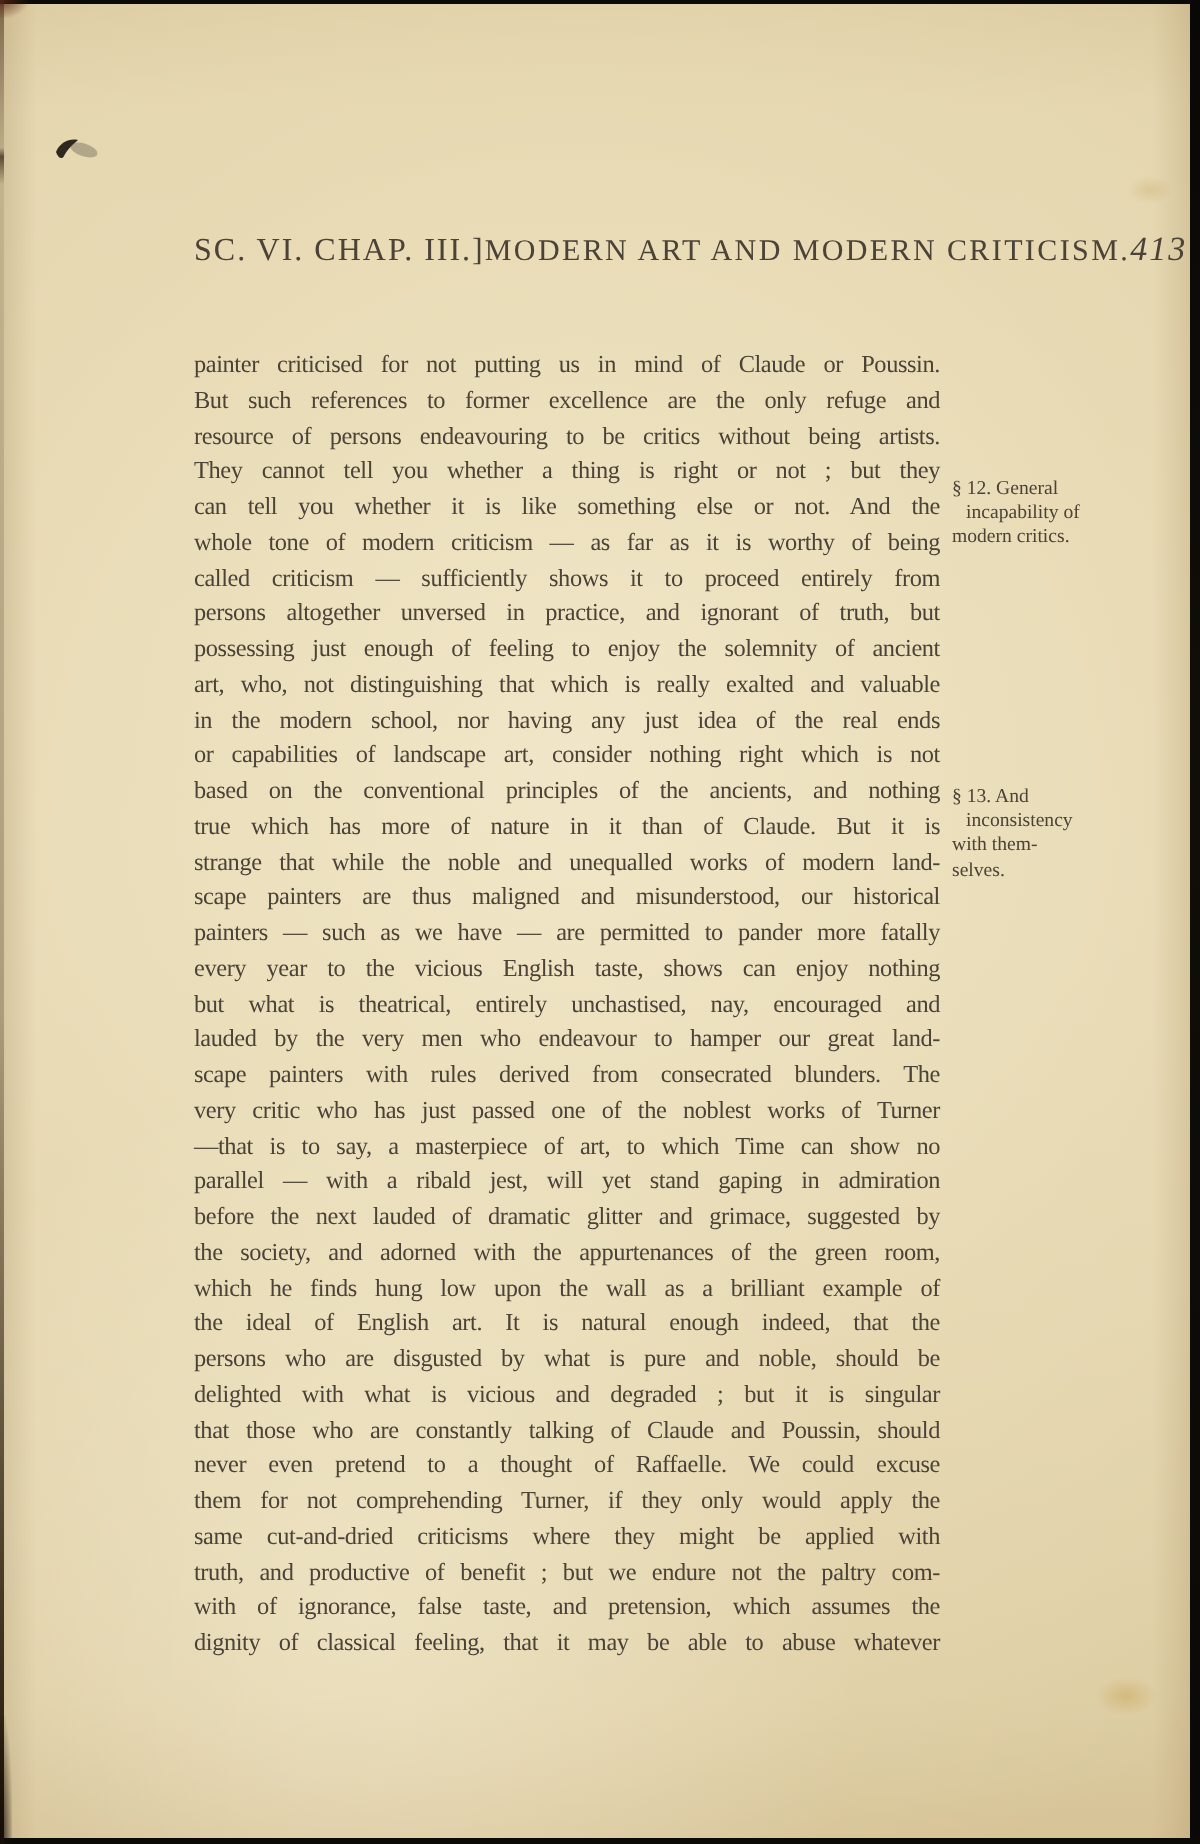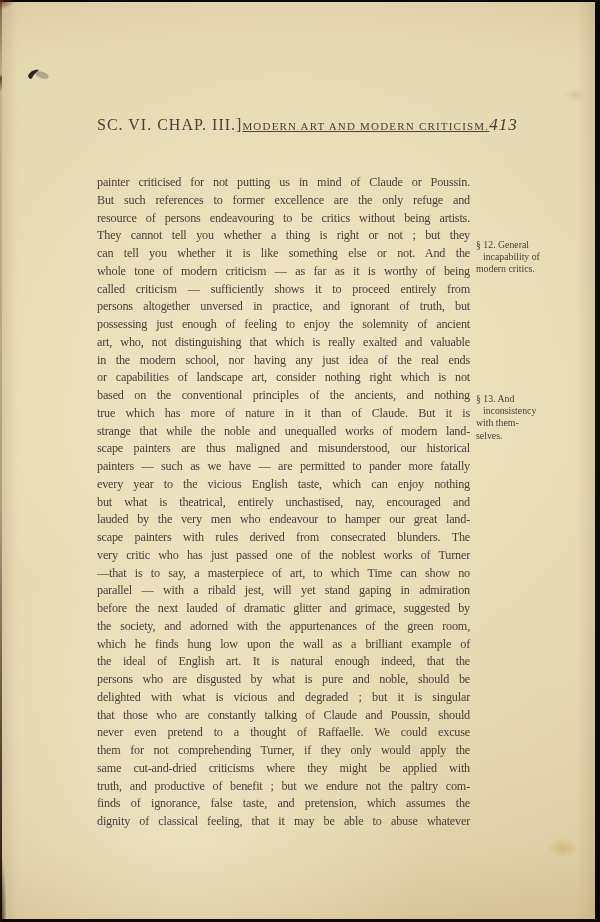--- a/index.html
+++ b/index.html
@@ -32,21 +32,21 @@
   .corner-bl{position:absolute;left:0;bottom:0;width:6px;height:64px;background:radial-gradient(ellipse at 0 100%, rgba(20,12,6,.9), rgba(0,0,0,0) 80%);}
 
   .ink-mark{position:absolute;left:27px;top:67px;width:26px;height:20px;}
 
   .running-head{
     position:absolute;left:97px;top:115px;width:382px;
     display:flex;justify-content:space-between;align-items:baseline;
     color:var(--ink,#4b4238);
   }
   .head-left{font-size:16px;letter-spacing:1px;white-space:nowrap;}
-  .head-title{font-size:11px;letter-spacing:1.2px;white-space:nowrap;text-decoration:underline;}
+  .head-title{font-size:15px;letter-spacing:1.2px;white-space:nowrap;}
   .head-page{font-size:17px;letter-spacing:1px;font-style:italic;}
 
   .body-text{
     position:absolute;left:97px;top:146px;width:373px;
     color:var(--ink,#4b4238);
     font-size:12.2px;letter-spacing:-0.2px;margin-top:28px;
   }
   .text-line{
     line-height:17.75px;height:17.75px;white-space:nowrap;
     text-align:justify;text-align-last:justify;text-justify:inter-word;
@@ -86,39 +86,39 @@
       <div class="text-line">persons altogether unversed in practice, and ignorant of truth, but</div>
       <div class="text-line">possessing just enough of feeling to enjoy the solemnity of ancient</div>
       <div class="text-line">art, who, not distinguishing that which is really exalted and valuable</div>
       <div class="text-line">in the modern school, nor having any just idea of the real ends</div>
       <div class="text-line">or capabilities of landscape art, consider nothing right which is not</div>
       <div class="text-line">based on the conventional principles of the ancients, and nothing</div>
       <div class="text-line">true which has more of nature in it than of Claude.  But it is</div>
       <div class="text-line">strange that while the noble and unequalled works of modern land-</div>
       <div class="text-line">scape painters are thus maligned and misunderstood, our historical</div>
       <div class="text-line">painters — such as we have — are permitted to pander more fatally</div>
-      <div class="text-line">every year to the vicious English taste, which can enjoy nothing</div>
+      <div class="text-line">every year to the vicious English taste, shows can enjoy nothing</div>
       <div class="text-line">but what is theatrical, entirely unchastised, nay, encouraged and</div>
       <div class="text-line">lauded by the very men who endeavour to hamper our great land-</div>
       <div class="text-line">scape painters with rules derived from consecrated blunders.  The</div>
       <div class="text-line">very critic who has just passed one of the noblest works of Turner</div>
       <div class="text-line">—that is to say, a masterpiece of art, to which Time can show no</div>
       <div class="text-line">parallel — with a ribald jest, will yet stand gaping in admiration</div>
       <div class="text-line">before the next lauded of dramatic glitter and grimace, suggested by</div>
       <div class="text-line">the society, and adorned with the appurtenances of the green room,</div>
       <div class="text-line">which he finds hung low upon the wall as a brilliant example of</div>
       <div class="text-line">the ideal of English art.  It is natural enough indeed, that the</div>
       <div class="text-line">persons who are disgusted by what is pure and noble, should be</div>
       <div class="text-line">delighted with what is vicious and degraded ; but it is singular</div>
       <div class="text-line">that those who are constantly talking of Claude and Poussin, should</div>
       <div class="text-line">never even pretend to a thought of Raffaelle.  We could excuse</div>
       <div class="text-line">them for not comprehending Turner, if they only would apply the</div>
       <div class="text-line">same cut-and-dried criticisms where they might be applied with</div>
       <div class="text-line">truth, and productive of benefit ; but we endure not the paltry com-</div>
-      <div class="text-line">finds of ignorance, false taste, and pretension, which assumes the</div>
+      <div class="text-line">with of ignorance, false taste, and pretension, which assumes the</div>
       <div class="text-line">dignity of classical feeling, that it may be able to abuse whatever</div>
     </div>
 
   <div class="sidenote sidenote-12">
     <div class="sn-line">§ 12. General</div>
     <div class="sn-line">incapability of</div>
     <div class="sn-line">modern critics.</div>
   </div>
 
   <div class="sidenote sidenote-13">

